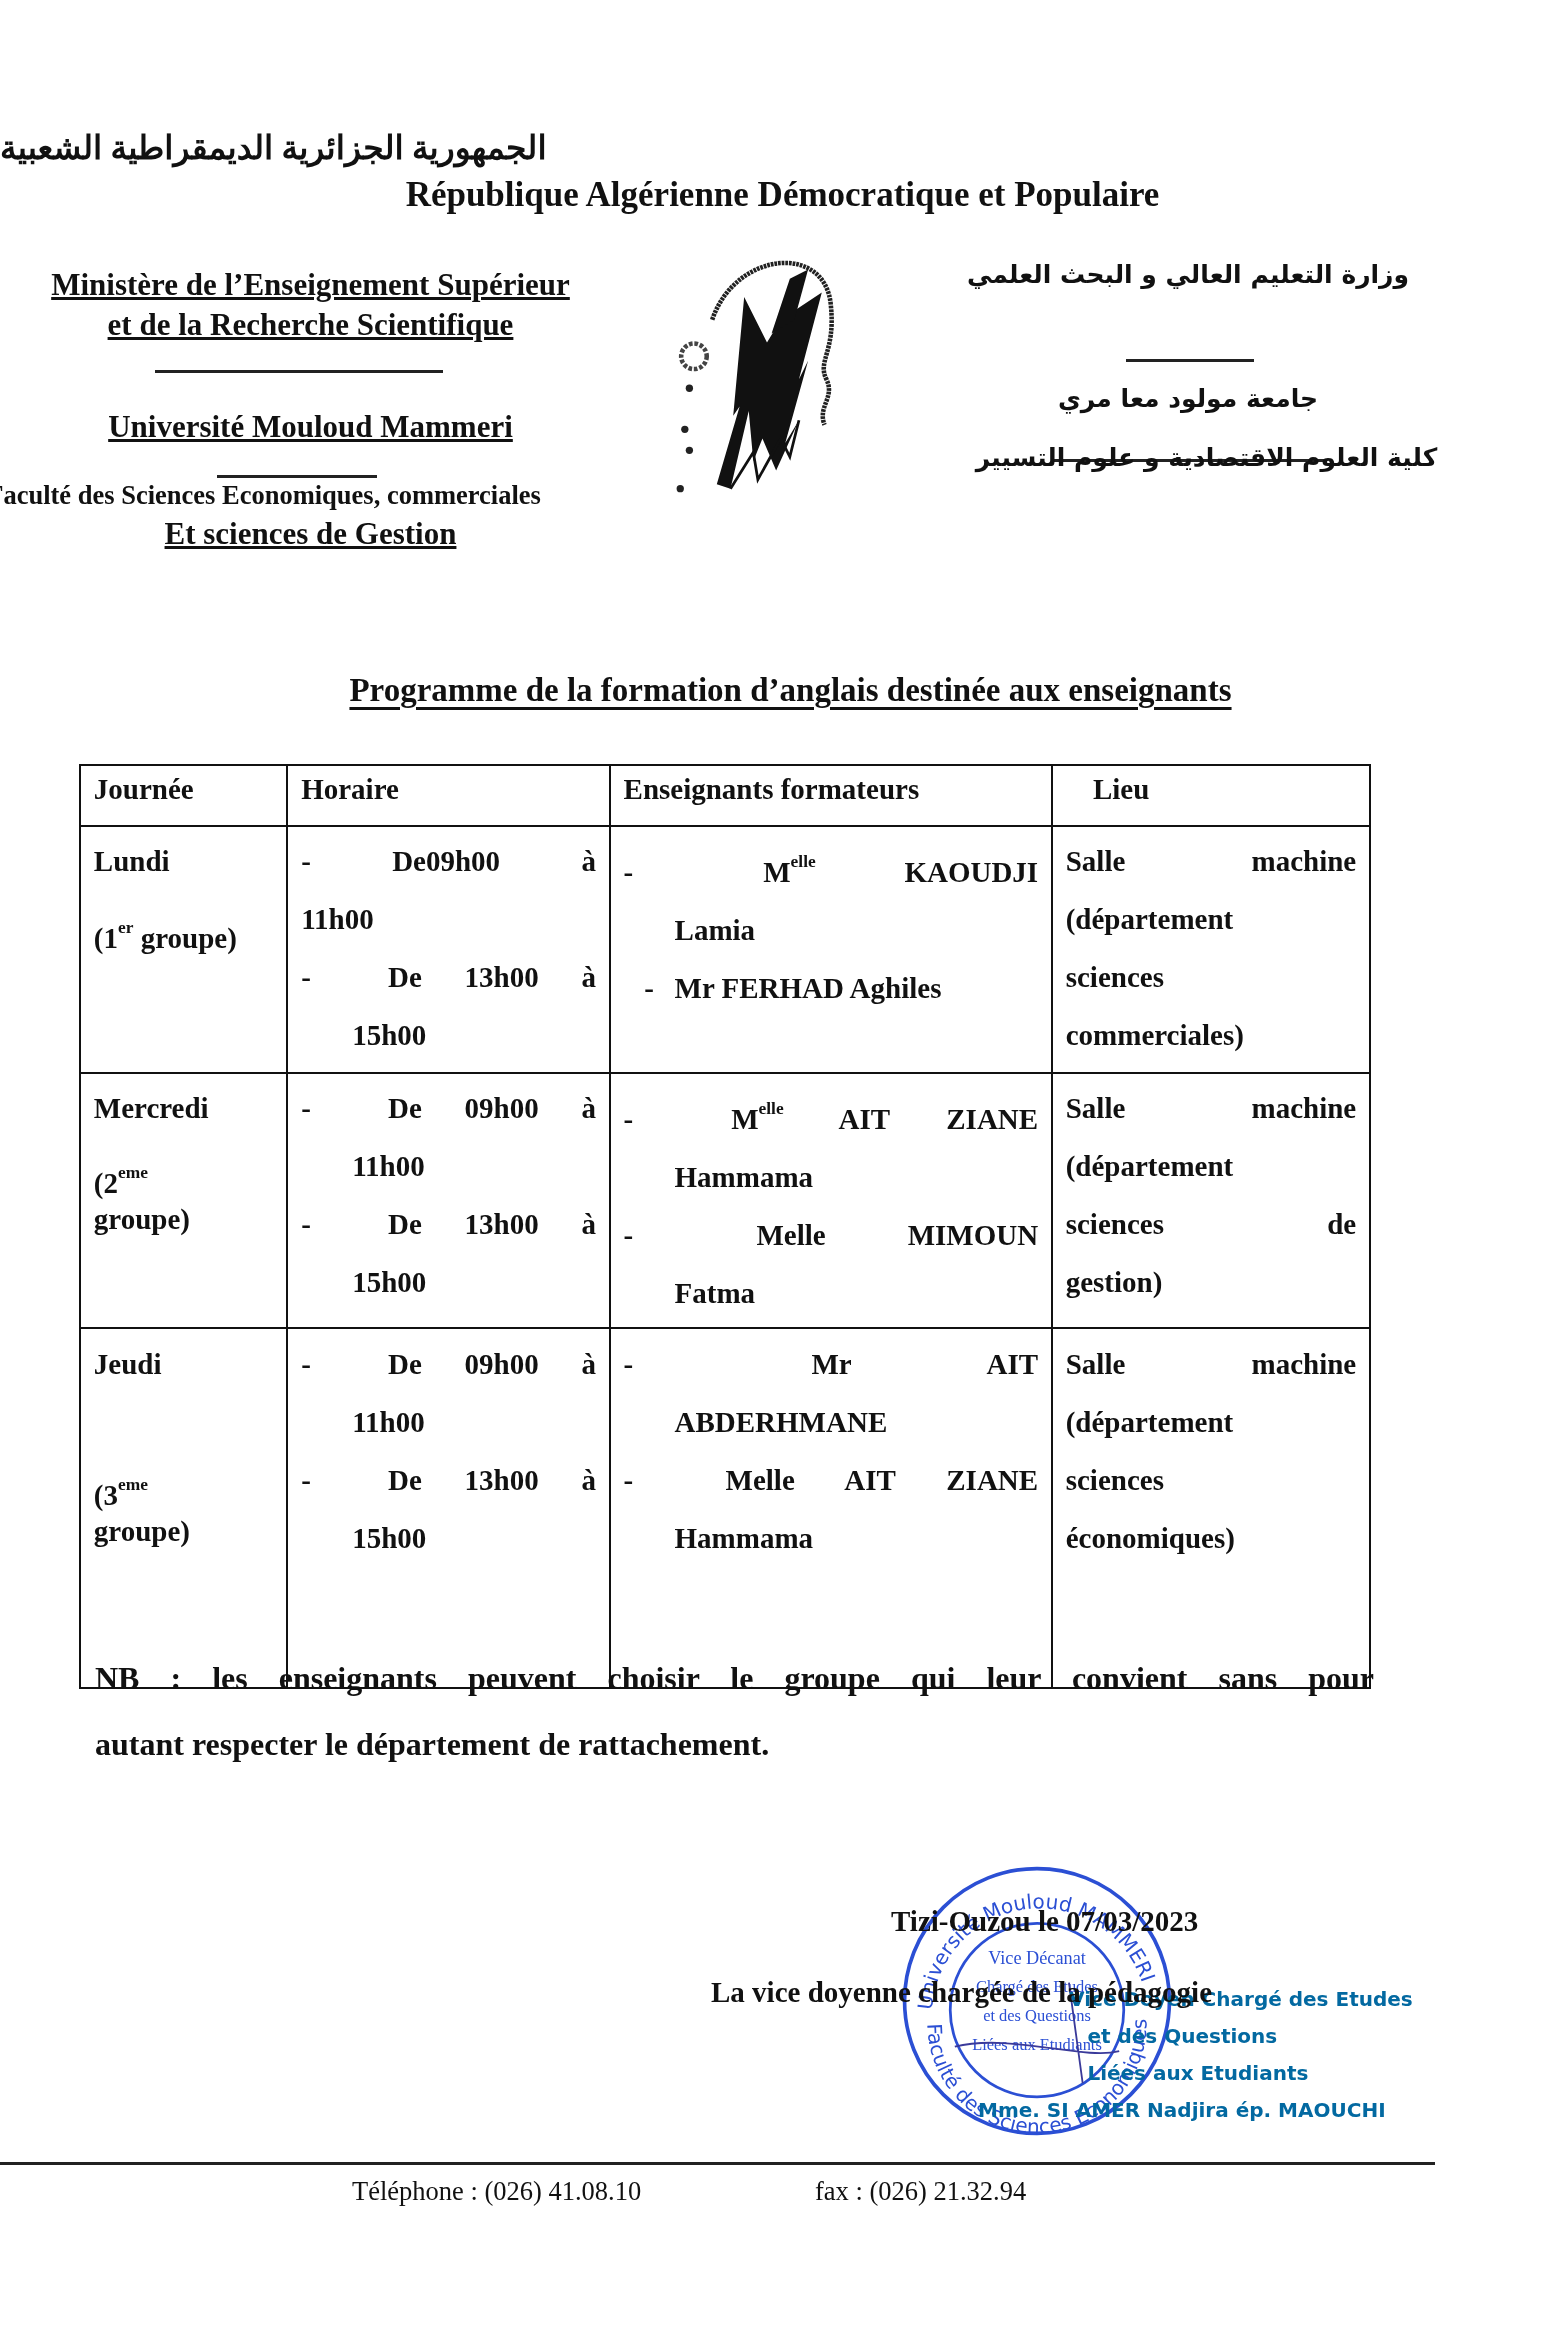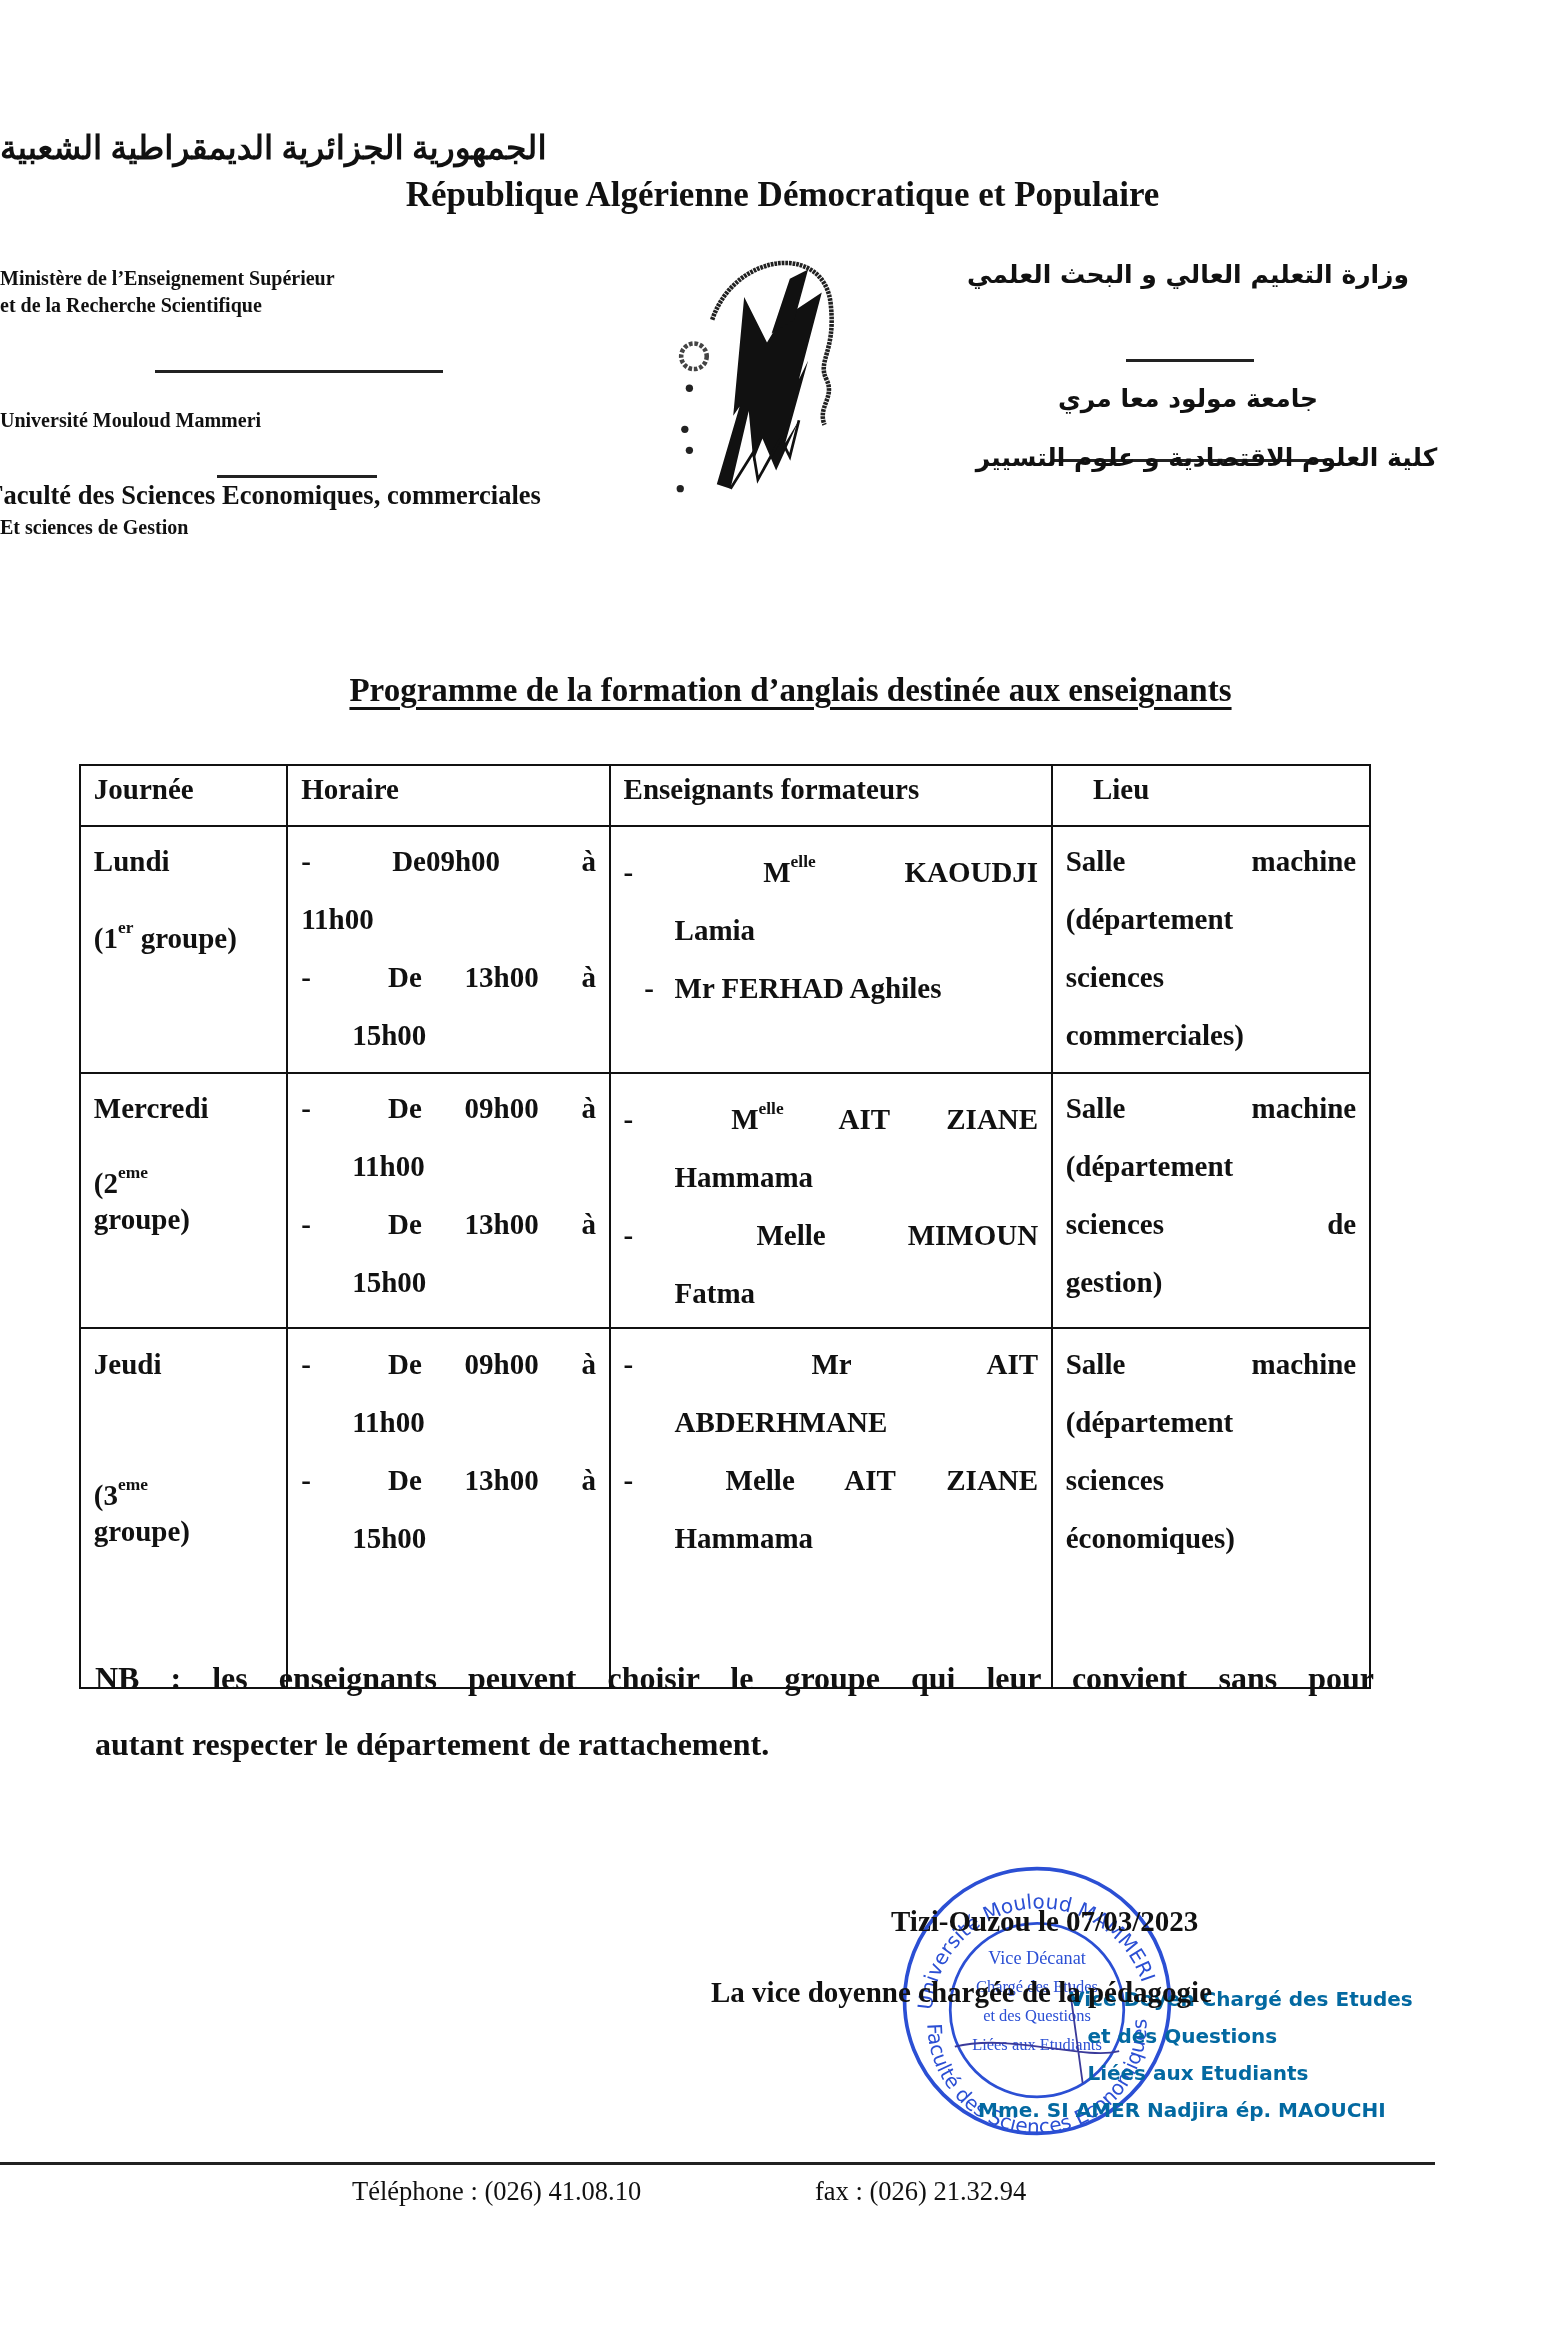--- a/index.html
+++ b/index.html
@@ -3,21 +3,21 @@
 <meta charset="utf-8">
 <style>
   html, body { margin: 0; padding: 0; background: #ffffff; }
   body { width: 1565px; height: 2339px; position: relative; overflow: hidden;
          font-family: "Liberation Serif", "DejaVu Serif", serif; color: #111; }
   .abs { position: absolute; }
 
   
   #ar-title { left: 0; width: 1565px; top: 128px; text-align: left; font-size: 33px; font-weight: bold; direction: rtl; font-family: Liberation Serif, serif; }
   #fr-title { left: 0; width: 1565px; top: 175px; text-align: center; font-size: 35px; font-weight: bold; }
-  .left-col { left: 0; width: 621px; text-align: left; font-size: 20px; font-weight: bold; }
+  .left-col { left: 0; width: 621px; text-align: center; font-size: 31px; font-weight: bold; text-decoration: underline; }
   .right-col { left: 932px; width: 512px; text-align: center; font-size: 25px; font-weight: bold; direction: rtl; font-family: "DejaVu Sans", sans-serif; }
   .rule { height: 2.7px; background: #222; }
 
   #logo { left: 662px; top: 233px; width: 210px; height: 274px; }
 
   #doc-title { left: 8px; width: 1565px; top: 672px; text-align: center; font-size: 33px; font-weight: bold; }
   #doc-title span { text-decoration: underline; text-decoration-thickness: 2.7px; text-underline-offset: 6.4px; }
 
   
   #schedule { left: 79px; top: 764px; width: 1292px; border-collapse: collapse; font-size: 29px; font-weight: bold; }

